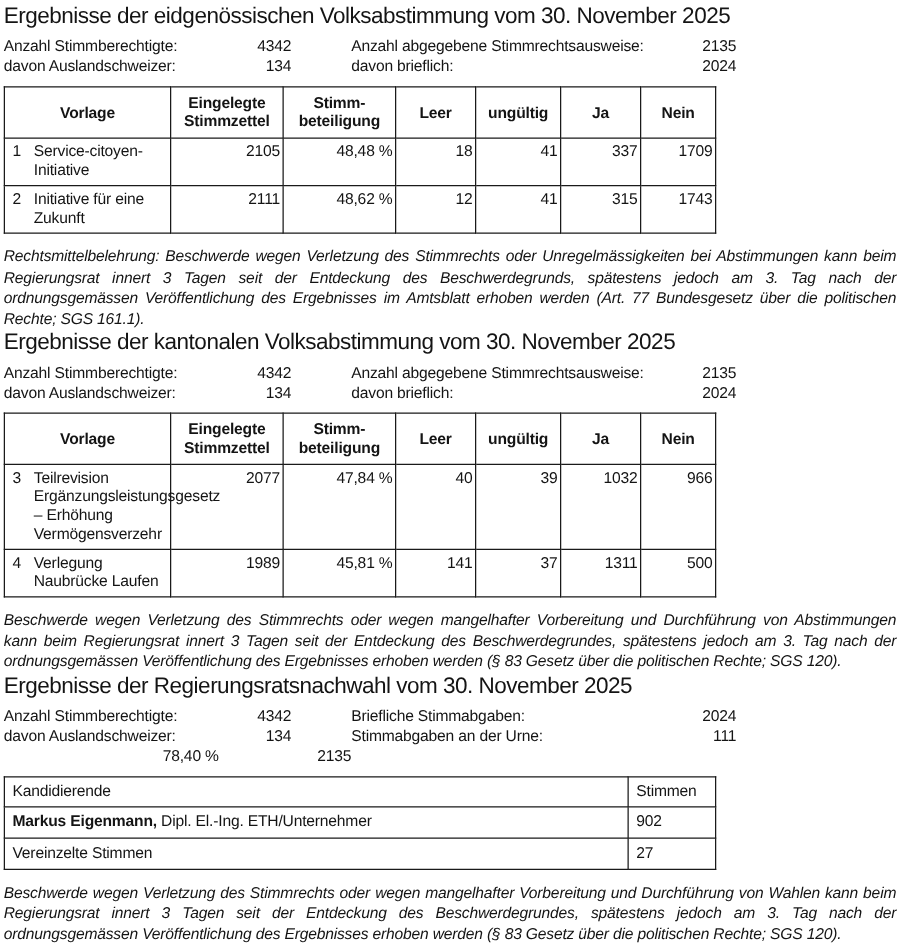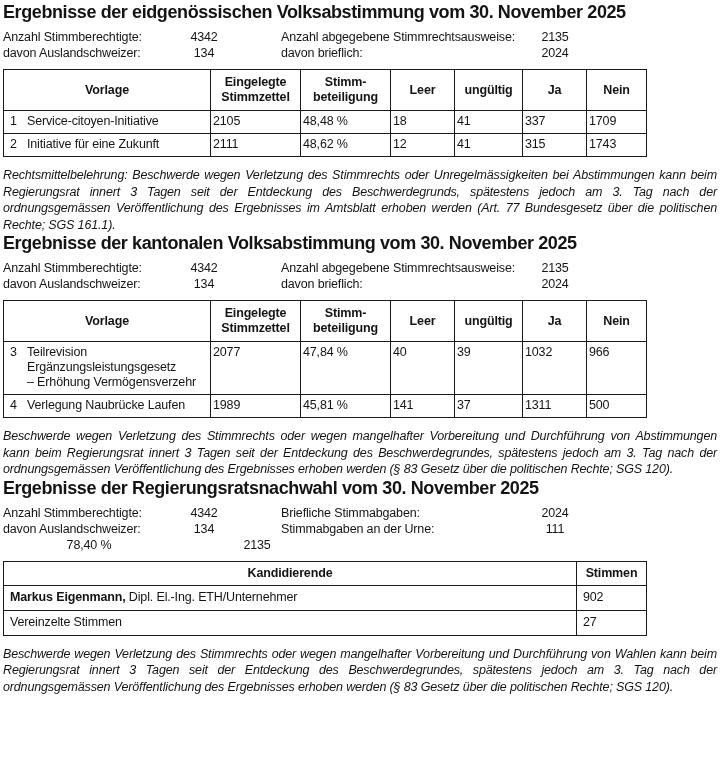--- a/index.html
+++ b/index.html
@@ -9,71 +9,71 @@
     font-family: "Liberation Sans", "DejaVu Sans", sans-serif;
     font-size: 12.5px;
     letter-spacing: -0.15px;
     overflow: hidden;
   }
   .page { padding: 2px 3px 0 3px; }
 
   h1.sec-title {
     font-size: 18px;
     line-height: 20px;
-    font-weight: bold;
+    font-weight: normal;
     letter-spacing: -0.4px;
     margin: 0 0 7px 0;
   }
   .mt { margin-top: 5px; }
 
   .stats { margin: 0 0 8px 0; }
   .stat-row {
     display: grid;
     grid-template-columns: 172px 58px 48px 240px 68px;
     line-height: 16px;
   }
-  .stat-value { text-align: center; }
+  .stat-value { text-align: right; }
 
   table {
     border-collapse: collapse;
-    width: 644px;
+    width: 570px;
     table-layout: fixed;
     margin: 0 0 10px 0;
   }
   th, td { border: 1px solid #1a1a1a; }
   th {
     font-weight: bold;
     text-align: center;
     vertical-align: middle;
     padding: 5px 2px;
     line-height: 15px;
     white-space: pre-line;
   }
   td {
     vertical-align: top;
-    text-align: left;
+    text-align: right;
     padding: 3px 2px 4px 2px;
     line-height: 15px;
   }
   td.c-vorlage { text-align: left; padding-left: 6px; }
   .vcell { display: flex; }
   .nr { width: 17px; flex: 0 0 17px; }
   .vt { white-space: pre-line; }
 
   col.w-stimmzettel { width: 90px; }
   col.w-beteiligung { width: 90px; }
   col.w-leer { width: 64px; }
   col.w-ungueltig { width: 68px; }
   col.w-ja { width: 64px; }
   col.w-nein { width: 60px; }
 
   .cand-table th {
-    text-align: center;
+    text-align: left;
     padding: 4px 6px;
-    font-weight: bold;
+    font-weight: normal;
   }
   .cand-table td {
     text-align: left;
     padding: 4px 6px 5px 6px;
     line-height: 15px;
   }
   col.w-stimmen { width: 70px; }
   .cand-name { font-weight: bold; }
 
   .note {

